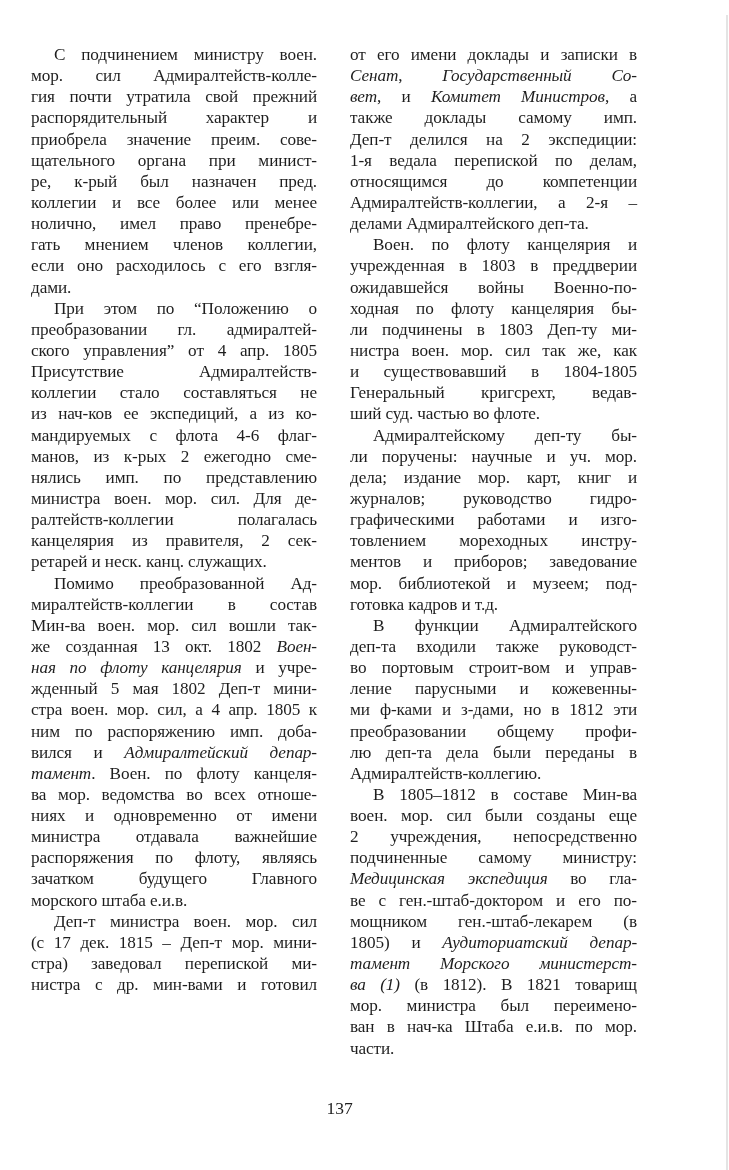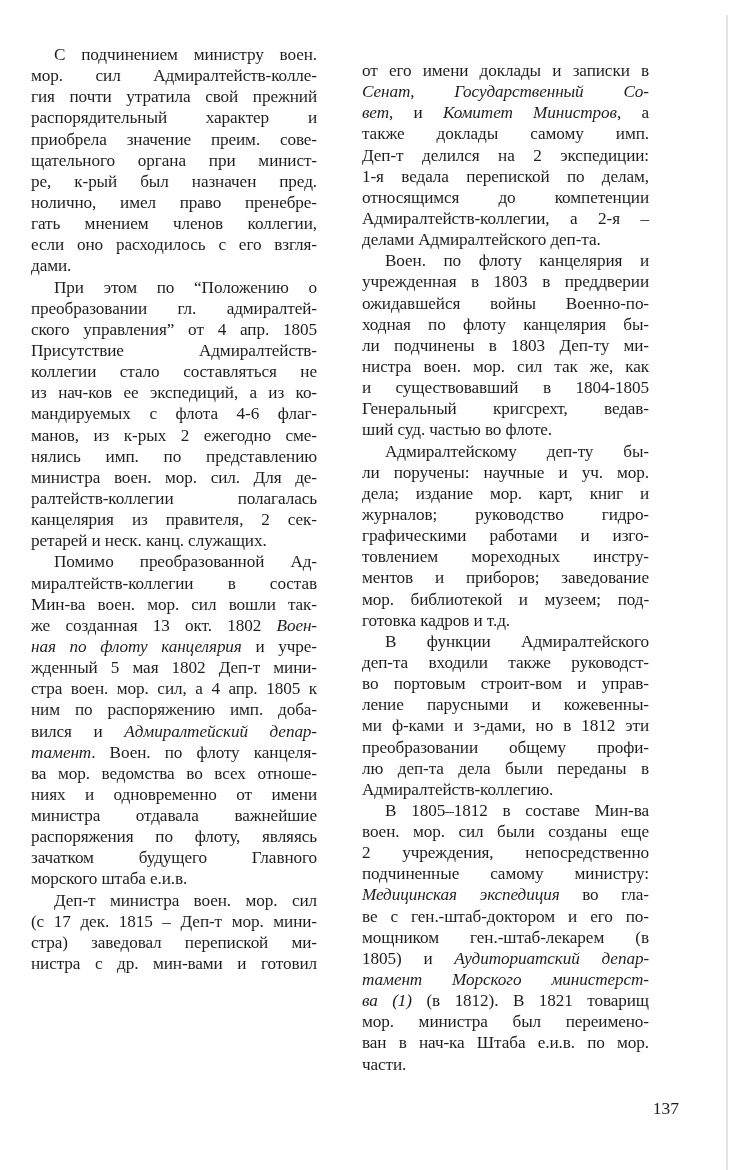--- a/index.html
+++ b/index.html
@@ -2,42 +2,43 @@
 <html><head>
 <meta charset="utf-8">
 <style>
   html, body { margin: 0; padding: 0; background: #ffffff; }
   body { width: 729px; height: 1170px; position: relative; overflow: hidden;
          font-family: "Liberation Serif", "DejaVu Serif", serif; color: #1e1e1e; }
   .page { position: absolute; left: 0; top: 0; width: 729px; height: 1170px; }
   .edge { position: absolute; left: 726px; top: 15px; width: 2px; height: 1155px; background: #e4e4e4; }
   .col { position: absolute; top: 44px; }
   .col.left { left: 31px; width: 286px; }
-  .col.right { left: 362px; width: 287px; margin-top: 16px; }
+  .col.right { left: 350px; width: 287px; }
   .line { display: block; height: 21.15px; line-height: 21.15px; font-size: 17.2px;
           white-space: nowrap; text-align: justify; text-align-last: justify;
           letter-spacing: -0.1px; overflow: visible; }
   .line.last { text-align-last: left; }
   .line.indent { padding-left: 23px; }
   .line i { font-style: italic; font-family: Liberation Serif, serif; }
-  .pagenum { position: absolute; left: 0; width: 679px; top: 1098px; text-align: right;
+  .pagenum { position: absolute; left: 0; width: 679px; top: 1098px; text-align: center;
              font-size: 17.5px; line-height: 20px; }
 </style>
 </head>
 <body>
 
 <div class="page">
   <div class="col left">
       <span class="line indent"><span>С подчинением министру воен.</span></span>
       <span class="line"><span>мор. сил Адмиралтейств-колле-</span></span>
       <span class="line"><span>гия почти утратила свой прежний</span></span>
       <span class="line"><span>распорядительный характер и</span></span>
       <span class="line"><span>приобрела значение преим. сове-</span></span>
       <span class="line"><span>щательного органа при минист-</span></span>
       <span class="line"><span>ре, к-рый был назначен пред.</span></span>
+      <span class="line"><span>коллегии и все более или менее</span></span>
       <span class="line"><span>нолично, имел право пренебре-</span></span>
       <span class="line"><span>гать мнением членов коллегии,</span></span>
       <span class="line"><span>если оно расходилось с его взгля-</span></span>
       <span class="line last"><span>дами.</span></span>
       <span class="line indent"><span>При этом по “Положению о</span></span>
       <span class="line"><span>преобразовании гл. адмиралтей-</span></span>
       <span class="line"><span>ского управления” от 4 апр. 1805</span></span>
       <span class="line"><span>Присутствие Адмиралтейств-</span></span>
       <span class="line"><span>коллегии стало составляться не</span></span>
       <span class="line"><span>из нач-ков ее экспедиций, а из ко-</span></span>

